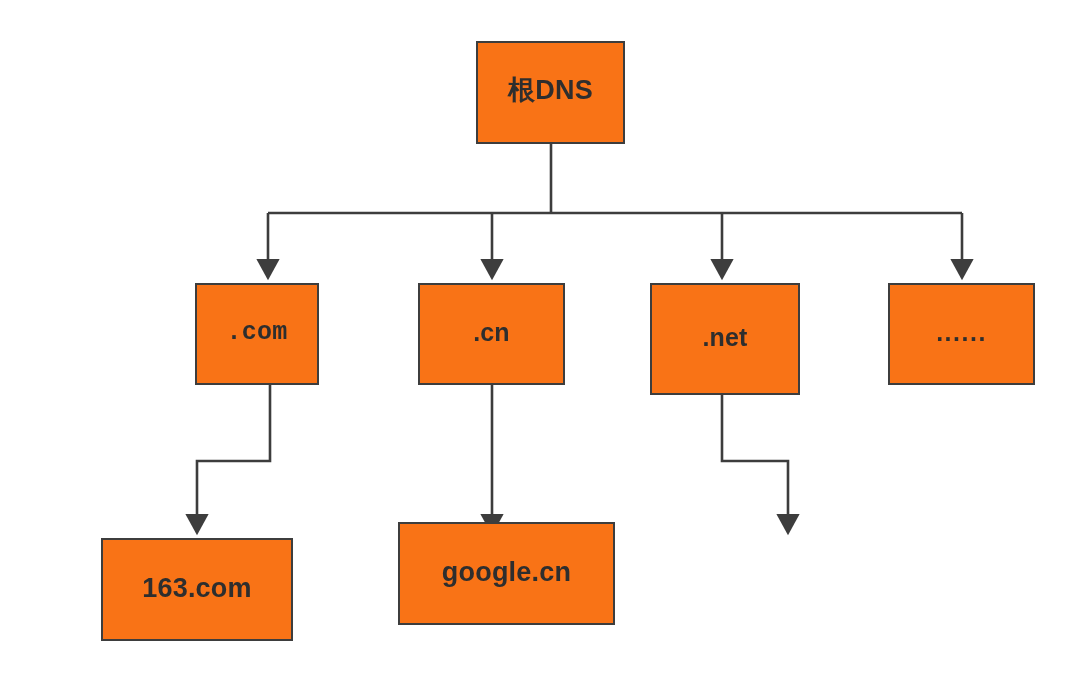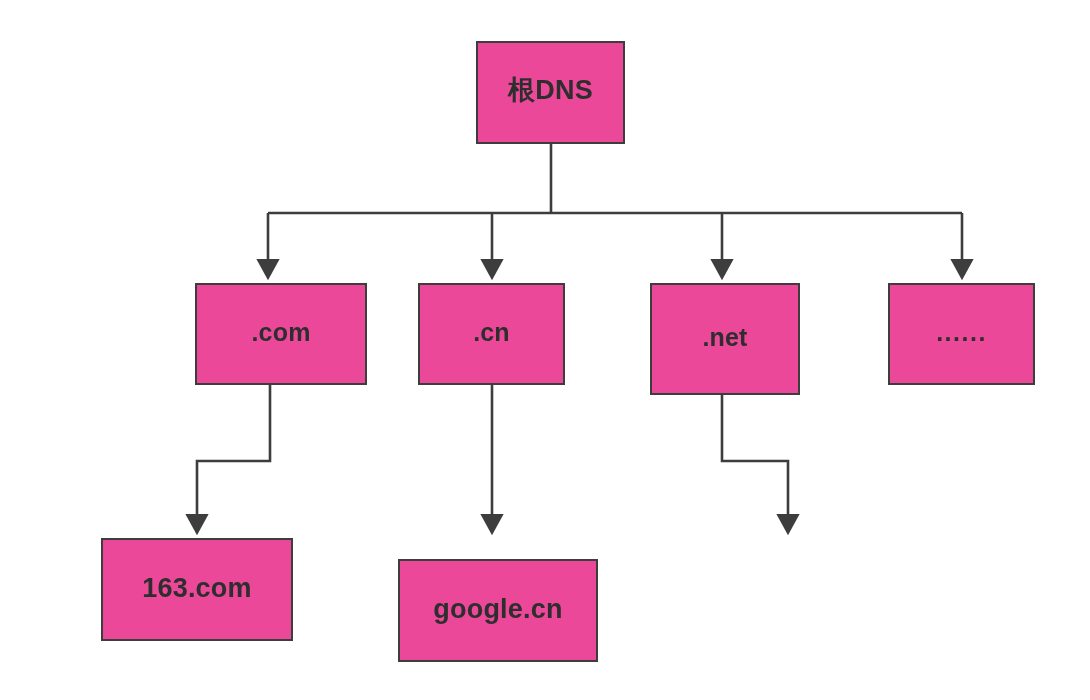--- a/index.html
+++ b/index.html
@@ -20,21 +20,21 @@
   #edges {
     position: absolute;
     left: 0;
     top: 0;
     width: 1090px;
     height: 700px;
   }
   .node {
     position: absolute;
     box-sizing: border-box;
-    background: #ec4899;
+    background: #f97316;
     border: 2px solid #3d3d3d;
     display: flex;
     align-items: center;
     justify-content: center;
     z-index: 2;
   }
   .node-label {
     font-weight: bold;
     color: #2e2e2e;
     letter-spacing: 0.2px;
@@ -82,38 +82,38 @@
       <path d="M492,385 L492,517" marker-end="url(#arrowhead)"></path>
 
       <path d="M722,385 L722,461 L788,461 L788,517" marker-end="url(#arrowhead)"></path>
     </g>
   </svg>
 
   <div class="node lvl-root" style="left:476px; top:41px; width:149px; height:103px;">
     <span class="node-label">根DNS</span>
   </div>
 
-  <div class="node lvl-tld" style="left:195px; top:283px; width:172px; height:102px;">
+  <div class="node lvl-tld" style="left:195px; top:283px; width:124px; height:102px;font-family:Liberation Mono, monospace;">
     <span class="node-label">.com</span>
   </div>
 
   <div class="node lvl-tld" style="left:418px; top:283px; width:147px; height:102px;">
     <span class="node-label">.cn</span>
   </div>
 
   <div class="node lvl-tld" style="left:650px; top:283px; width:150px; height:112px;">
     <span class="node-label">.net</span>
   </div>
 
   <div class="node lvl-tld dots" style="left:888px; top:283px; width:147px; height:102px;">
     <span class="node-label">......</span>
   </div>
 
   <div class="node lvl-leaf" style="left:101px; top:538px; width:192px; height:103px;align-items:center;">
     <span class="node-label">163.com</span>
   </div>
 
-  <div class="node lvl-leaf" style="left:398px; top:559px; width:200px; height:103px;">
+  <div class="node lvl-leaf" style="left:398px; top:522px; width:217px; height:103px;">
     <span class="node-label">google.cn</span>
   </div>
 
 
 </div>
 
 </body></html>

